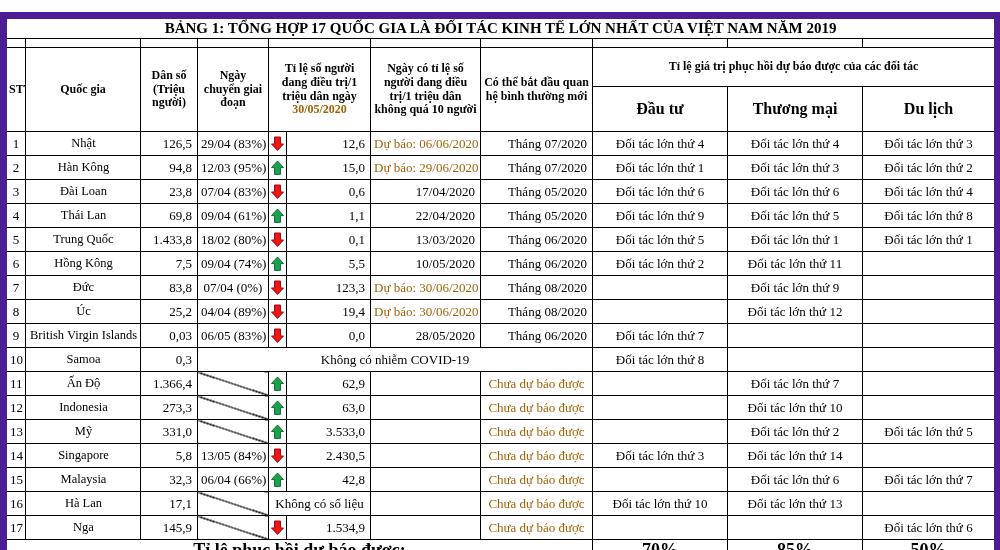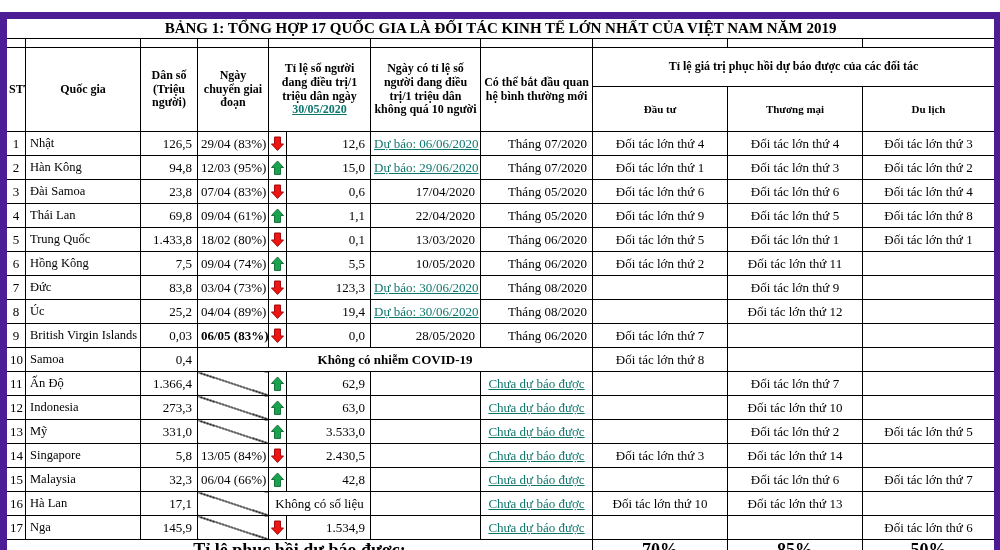--- a/index.html
+++ b/index.html
@@ -3,28 +3,28 @@
 <meta charset="utf-8">
 <style>
   html,body{margin:0;padding:0;background:#fff;}
   body{width:1000px;height:550px;font-family:"Liberation Serif",serif;color:#000;overflow:hidden;}
   table{border-collapse:collapse;table-layout:fixed;width:994px;margin:12px auto 0;border:7px solid #4c1d95;}
   td,th{border:1px solid #000;padding:0 3px;vertical-align:middle;overflow:hidden;}
   tr.title-row td{font-weight:bold;font-size:15px;text-align:center;height:17px;padding:1px 0;}
   tr.spacer-row td{height:8px;padding:0;}
   thead th{font-weight:bold;font-size:12px;text-align:center;line-height:1.15;padding:1px 2px;}
   th.group-th{height:36px;}
-  th.sub-th{height:42px;font-size:11px;}
+  th.sub-th{height:42px;font-size:16px;}
   tbody td{height:23px;font-size:13px;line-height:1.05;white-space:nowrap;}
   tbody td.country{font-size:12.5px;padding-left:4px;}
   .c{text-align:center;}
   .r{text-align:right;padding-right:5px;}
-  .l{text-align:left;}
-  .b{font-weight:bold;}
-  .red{color:#0f766e;text-decoration:underline;}
+  .l{text-align:center;}
+  .b{font-weight:normal;}
+  .red{color:#a16207;}
   .diag{background-image:linear-gradient(to top right,transparent calc(50% - 0.7px),#222 calc(50% - 0.7px),#222 calc(50% + 0.7px),transparent calc(50% + 0.7px));}
   td.arrow-cell{padding:0 1px;text-align:center;}
   td.arrow-cell svg{display:block;margin:0 auto;}
   tfoot td{font-weight:bold;font-size:18px;text-align:center;height:19px;border-bottom:3px dashed #000;}
 </style>
 </head>
 <body>
 
 <table>
   <colgroup>
@@ -102,21 +102,21 @@
         </td>
         <td class="r">15,0</td>
         <td class="c red">Dự báo: 29/06/2020</td>
         <td class="r">Tháng 07/2020</td>
         <td class="c">Đối tác lớn thứ 1</td>
         <td class="c">Đối tác lớn thứ 3</td>
         <td class="c">Đối tác lớn thứ 2</td>
       </tr>
       <tr>
         <td class="c">3</td>
-        <td class="l country">Đài Samoa</td>
+        <td class="l country">Đài Loan</td>
         <td class="r">23,8</td>
         <td class="c">07/04 (83%)</td>
         <td class="arrow-cell">
           <svg width="13" height="15" viewBox="0 0 14 16">
             <path d="M7 15.5 L0.5 8.5 H3.8 V1 H10.2 V8.5 H13.5 Z" fill="#ee1515" stroke="#9a0000" stroke-width="1"></path>
           </svg>
         </td>
         <td class="r">0,6</td>
         <td class="r">17/04/2020</td>
         <td class="r">Tháng 05/2020</td>
@@ -172,21 +172,21 @@
         <td class="r">10/05/2020</td>
         <td class="r">Tháng 06/2020</td>
         <td class="c">Đối tác lớn thứ 2</td>
         <td class="c">Đối tác lớn thứ 11</td>
         <td class="c"></td>
       </tr>
       <tr>
         <td class="c">7</td>
         <td class="l country">Đức</td>
         <td class="r">83,8</td>
-        <td class="c">03/04 (73%)</td>
+        <td class="c">07/04 (0%)</td>
         <td class="arrow-cell">
           <svg width="13" height="15" viewBox="0 0 14 16">
             <path d="M7 15.5 L0.5 8.5 H3.8 V1 H10.2 V8.5 H13.5 Z" fill="#ee1515" stroke="#9a0000" stroke-width="1"></path>
           </svg>
         </td>
         <td class="r">123,3</td>
         <td class="c red">Dự báo: 30/06/2020</td>
         <td class="r">Tháng 08/2020</td>
         <td class="c"></td>
         <td class="c">Đối tác lớn thứ 9</td>
@@ -222,21 +222,21 @@
         <td class="r">0,0</td>
         <td class="r">28/05/2020</td>
         <td class="r">Tháng 06/2020</td>
         <td class="c">Đối tác lớn thứ 7</td>
         <td class="c"></td>
         <td class="c"></td>
       </tr>
       <tr>
         <td class="c">10</td>
         <td class="l country">Samoa</td>
-        <td class="r">0,4</td>
+        <td class="r">0,3</td>
         <td class="c b" colspan="5">Không có nhiễm COVID-19</td>
         <td class="c">Đối tác lớn thứ 8</td>
         <td class="c"></td>
         <td class="c"></td>
       </tr>
       <tr>
         <td class="c">11</td>
         <td class="l country">Ấn Độ</td>
         <td class="r">1.366,4</td>
         <td class="c diag"></td>

